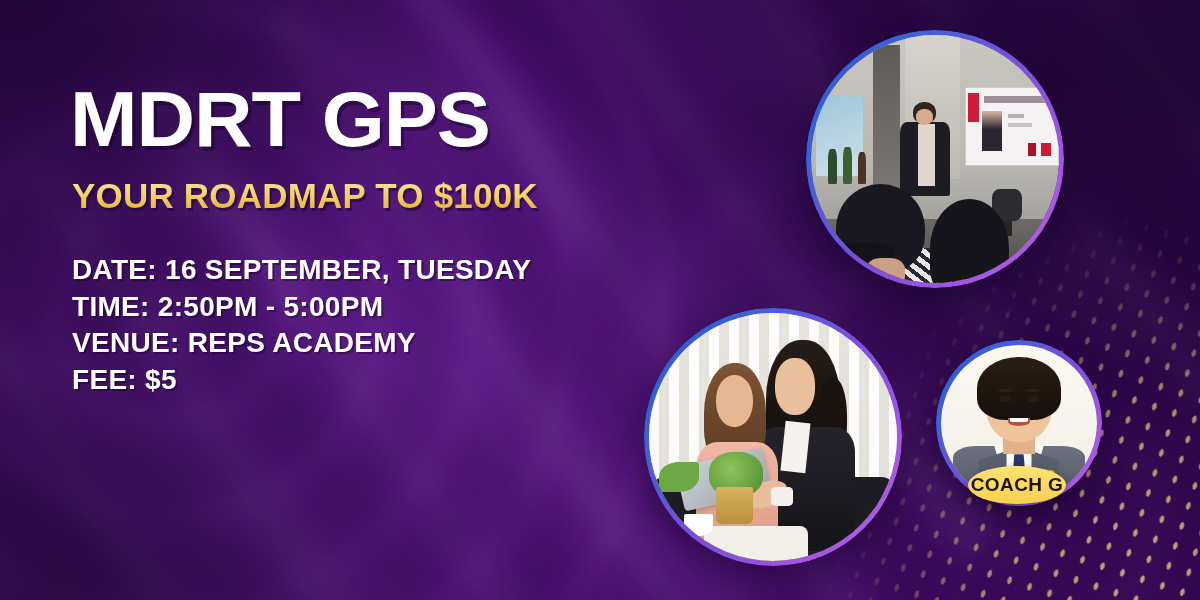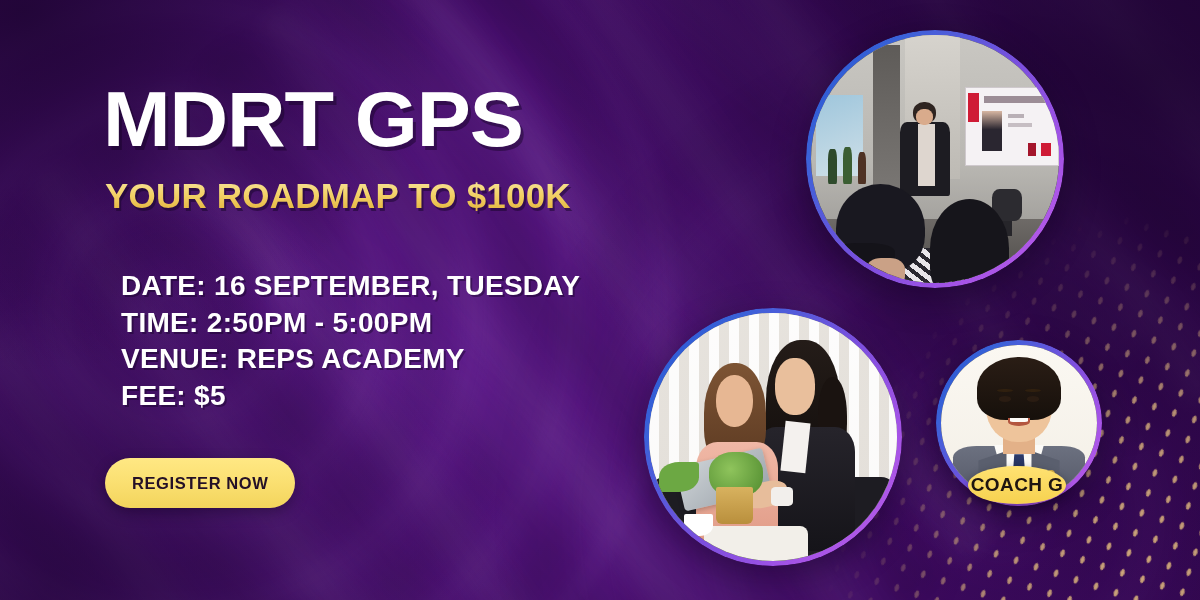--- a/index.html
+++ b/index.html
@@ -116,21 +116,21 @@
     background-image: radial-gradient(ellipse 3.4px 6.2px at center, #d9b483 0%, #c9a173 55%, rgba(201,161,115,0) 72%);
     background-size: 21px 21px;
     -webkit-mask-image: radial-gradient(ellipse 330px 400px at 82% 74%, rgba(0,0,0,1) 0%, rgba(0,0,0,.85) 42%, rgba(0,0,0,.25) 72%, rgba(0,0,0,0) 92%);
     mask-image: radial-gradient(ellipse 330px 400px at 82% 74%, rgba(0,0,0,1) 0%, rgba(0,0,0,.85) 42%, rgba(0,0,0,.25) 72%, rgba(0,0,0,0) 92%);
     opacity: .95;
   }
 
   
   .content {
     position: absolute;
-    left: 103px;
+    left: 70px;
     top: 0;
     width: 620px;
     height: 592px;
   }
 
   .title {
     position: absolute;
     top: 82px;
     left: 0;
     margin: 0;
@@ -160,21 +160,21 @@
     background-clip: text;
     color: transparent;
     -webkit-text-fill-color: transparent;
     filter: drop-shadow(2px 3px 0 rgba(22,3,40,.5));
   }
 
   .details {
     position: absolute;
     top: 252px;
     left: 2px;
-    margin: 16px;
+    margin: 0;
     padding: 0;
     list-style: none;
   }
   .details li {
     font-size: 28px;
     font-weight: 700;
     color: #ffffff;
     letter-spacing: .3px;
     line-height: 1.31;
     white-space: nowrap;
@@ -334,21 +334,20 @@
 
     <h2 class="subtitle">YOUR ROADMAP TO $100K</h2>
 
     <ul class="details">
       <li>DATE: 16 SEPTEMBER, TUESDAY</li>
       <li>TIME: 2:50PM - 5:00PM</li>
       <li>VENUE: REPS ACADEMY</li>
       <li>FEE: $5</li>
     </ul>
 
-    <button class="cta">REGISTER NOW</button>
   </div>
 
   <div class="photo" id="photo-seminar">
     <div class="ring"></div>
     <div class="inner">
       <div class="sem-wall"></div>
       <div class="sem-window"></div>
       <div class="sem-panel"></div>
       <div class="sem-col"></div>
       <div class="sem-floor"></div>

